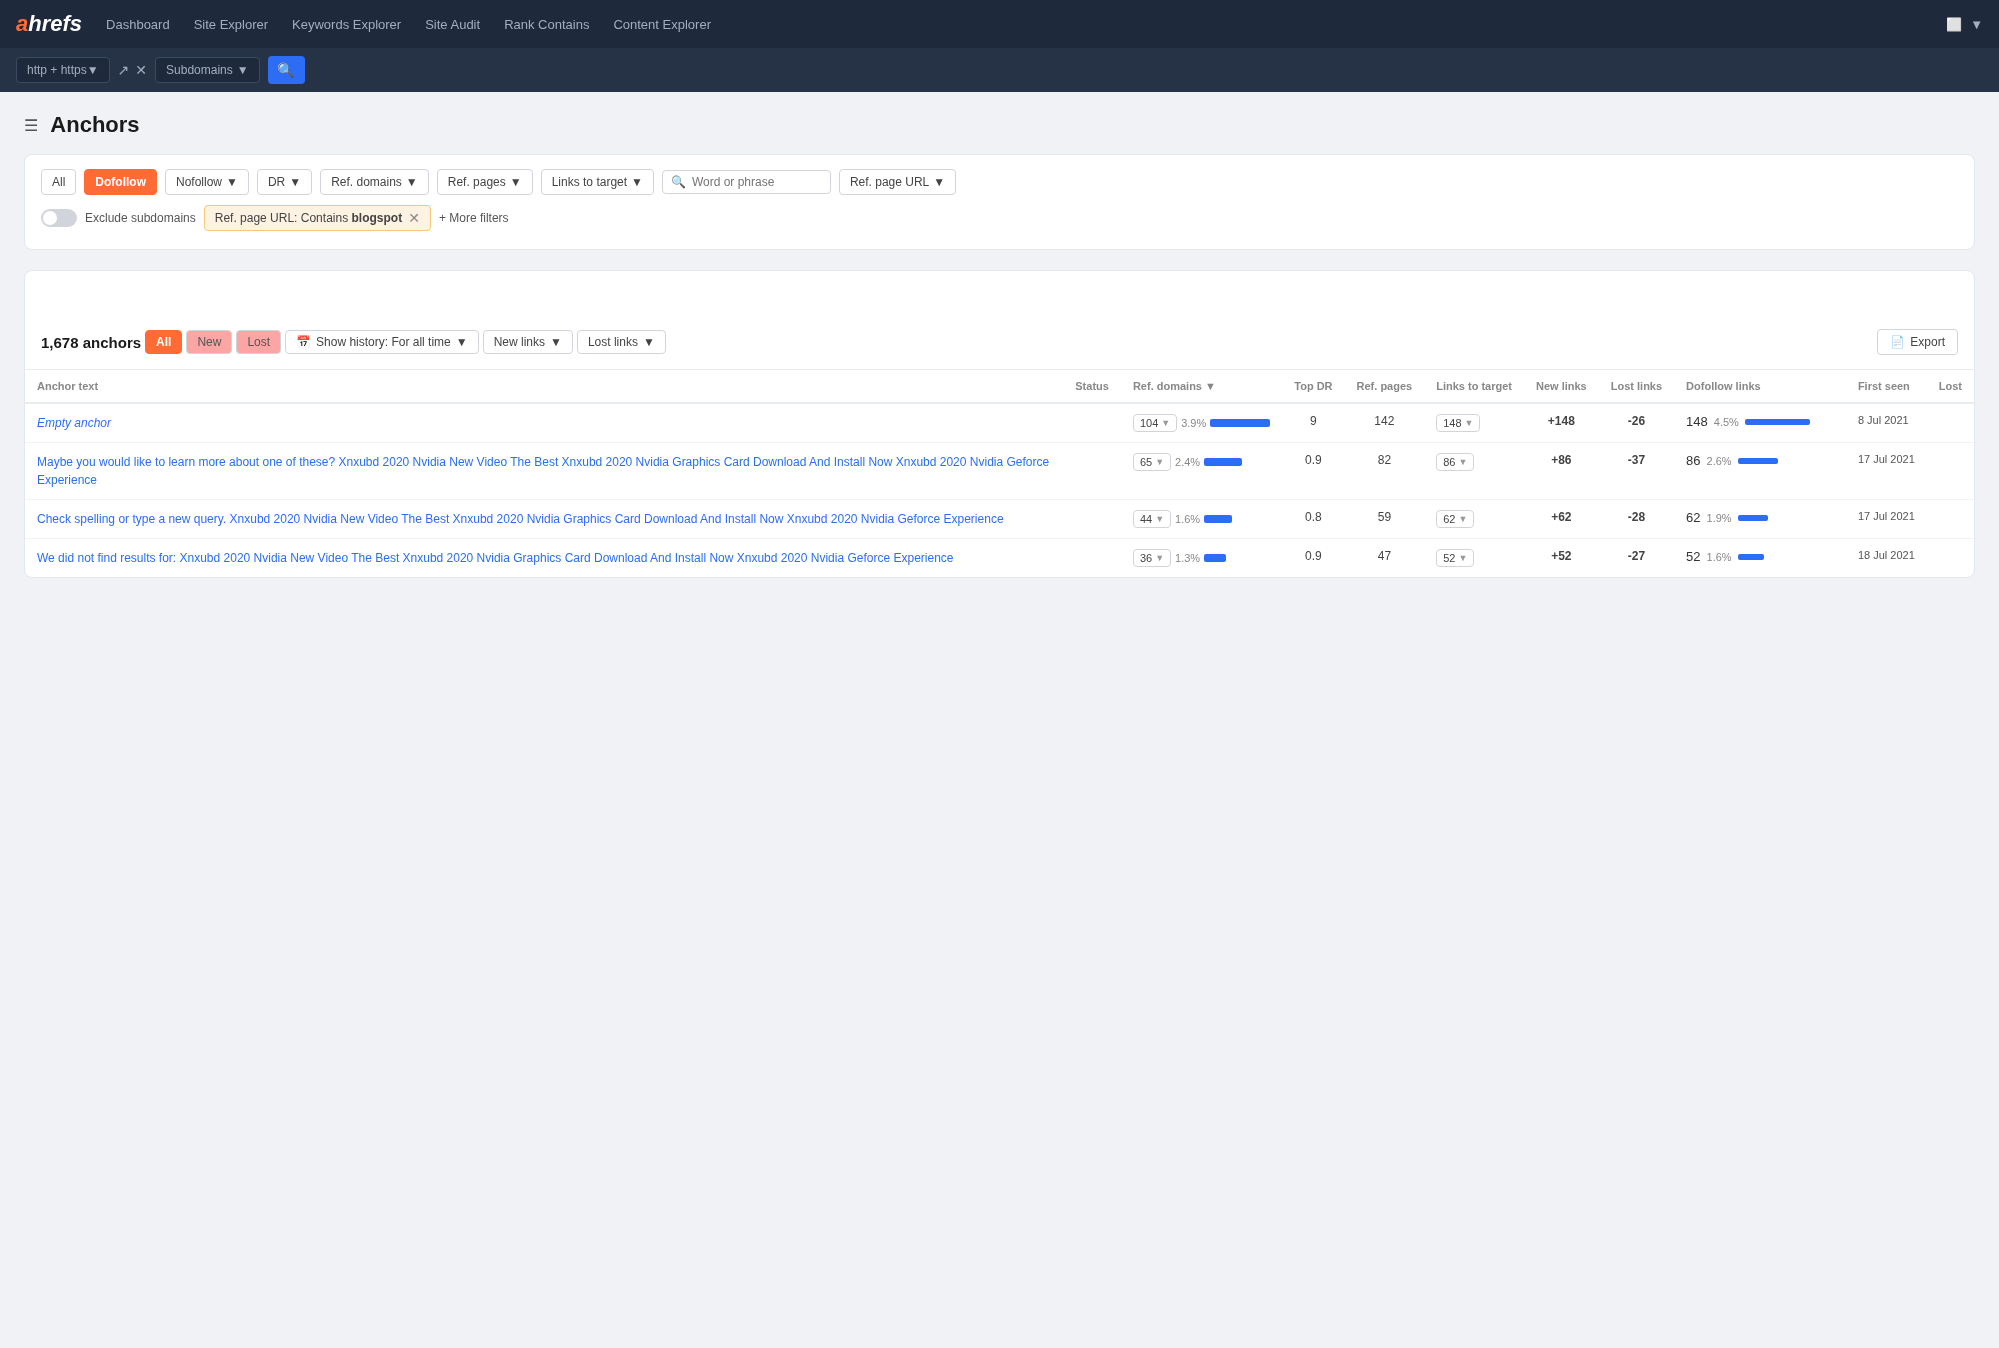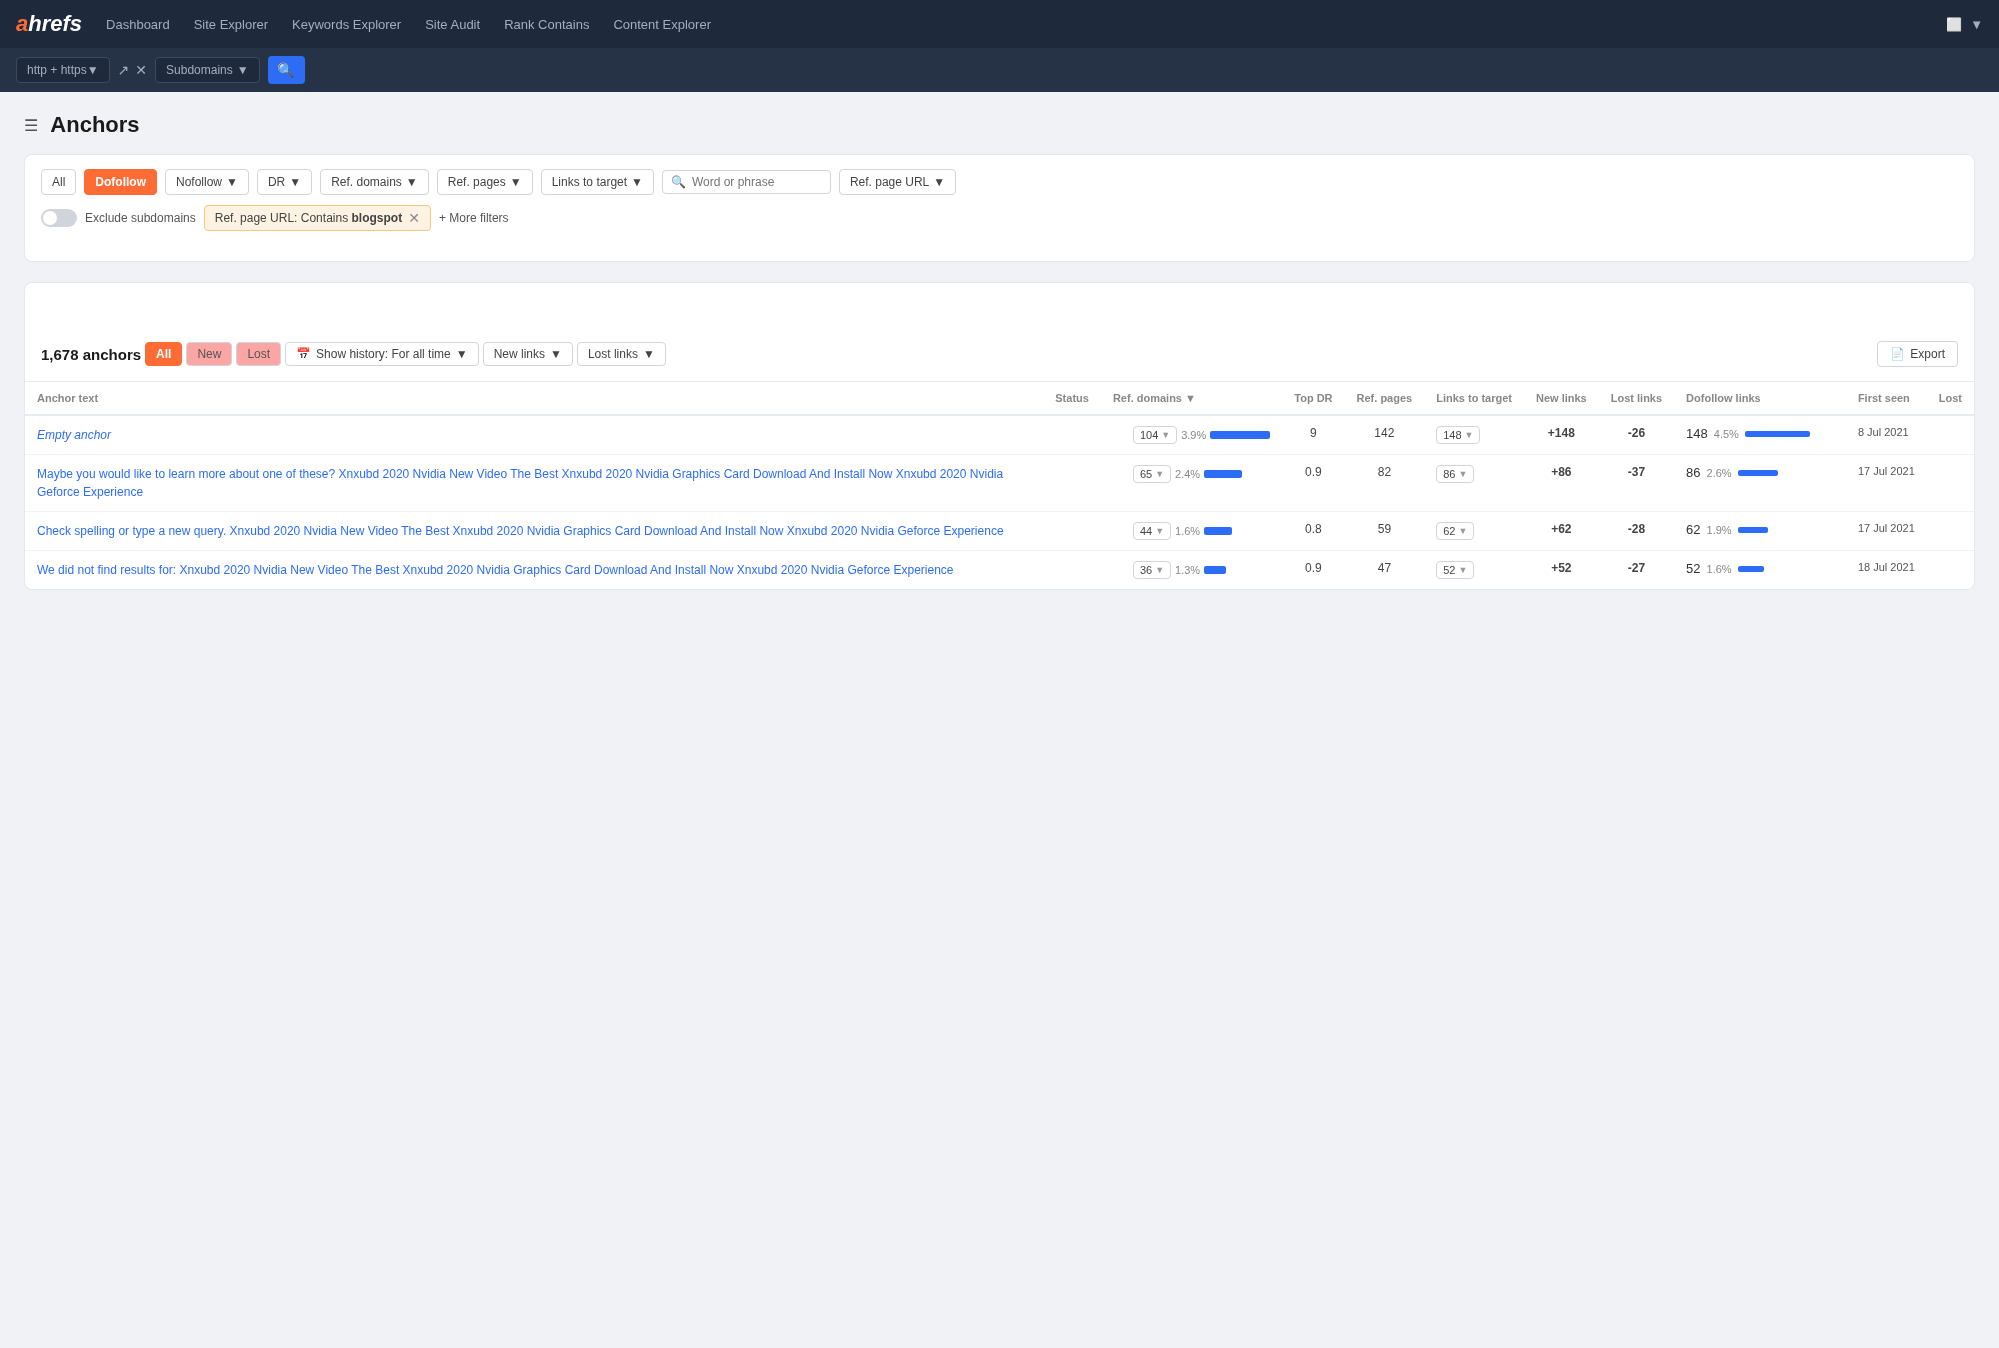--- a/index.html
+++ b/index.html
@@ -23,21 +23,21 @@
 
     
     .main { padding: 20px 24px; }
     .page-title-row { display: flex; align-items: center; gap: 12px; margin-bottom: 16px; }
     .hamburger { color: #555; font-size: 16px; cursor: pointer; }
     .page-title { font-size: 22px; font-weight: 700; color: #1a1a1a; }
 
     
     .filter-card { background: white; border: 1px solid #e2e8f0; border-radius: 8px; padding: 14px 16px; margin-bottom: 20px; }
     .filter-row { display: flex; align-items: center; gap: 8px; flex-wrap: wrap; margin-bottom: 10px; }
-    .filter-row:last-child { margin-bottom: 16px; }
+    .filter-row:last-child { margin-bottom: 4px; }
     .filter-btn { border: 1px solid #d1d5db; background: white; border-radius: 4px; padding: 5px 10px; font-size: 12px; cursor: pointer; color: #444; display: flex; align-items: center; gap: 4px; }
     .filter-btn.active { background: #ff6b35; color: white; border-color: #ff6b35; font-weight: 600; }
     .filter-btn.all-btn { background: white; color: #444; border-color: #d1d5db; }
     .filter-search { display: flex; align-items: center; border: 1px solid #d1d5db; border-radius: 4px; padding: 4px 8px; gap: 6px; background: white; }
     .filter-search input { border: none; outline: none; font-size: 12px; color: #999; width: 130px; }
     .filter-search .search-icon { color: #999; font-size: 12px; }
     .toggle-wrap { display: flex; align-items: center; gap: 8px; }
     .toggle { width: 36px; height: 18px; background: #d1d5db; border-radius: 9px; position: relative; cursor: pointer; }
     .toggle-knob { width: 14px; height: 14px; background: white; border-radius: 50%; position: absolute; top: 2px; left: 2px; }
     .toggle-label { font-size: 12px; color: #555; }
@@ -57,21 +57,21 @@
 
     
     table { width: 100%; border-collapse: collapse; }
     thead tr { border-bottom: 2px solid #e8ecf0; }
     th { padding: 10px 12px; font-size: 11px; font-weight: 600; color: #888; text-align: left; white-space: nowrap; }
     th.sortable { cursor: pointer; }
     td { padding: 10px 12px; vertical-align: top; border-bottom: 1px solid #f0f4f8; }
     tr:last-child td { border-bottom: none; }
     .anchor-link { color: #2d6df6; text-decoration: none; font-size: 12px; line-height: 1.5; }
     .anchor-link.italic { font-style: italic; }
-    .ref-domain-cell { display: flex; align-items: center; gap: 4px; margin-left: 20px; }
+    .ref-domain-cell { display: flex; align-items: center; gap: 4px; }
     .ref-domain-num { border: 1px solid #d1d5db; border-radius: 4px; padding: 2px 6px; font-size: 11px; color: #444; display: inline-flex; align-items: center; gap: 3px; cursor: pointer; }
     .ref-pct { color: #888; font-size: 11px; }
     .bar-wrap { display: inline-block; }
     .bar { height: 8px; border-radius: 2px; background: #2d6df6; }
     .links-target-btn { border: 1px solid #d1d5db; border-radius: 4px; padding: 2px 6px; font-size: 11px; color: #444; cursor: pointer; display: inline-flex; align-items: center; gap: 3px; }
     .new-links { color: #22c55e; font-weight: 600; font-size: 12px; }
     .lost-links { color: #ef4444; font-weight: 600; font-size: 12px; }
     .dofollow-cell { display: flex; align-items: center; gap: 6px; }
     .dofollow-pct { color: #888; font-size: 11px; }
     .dofollow-bar { height: 6px; border-radius: 2px; background: #2d6df6; }

